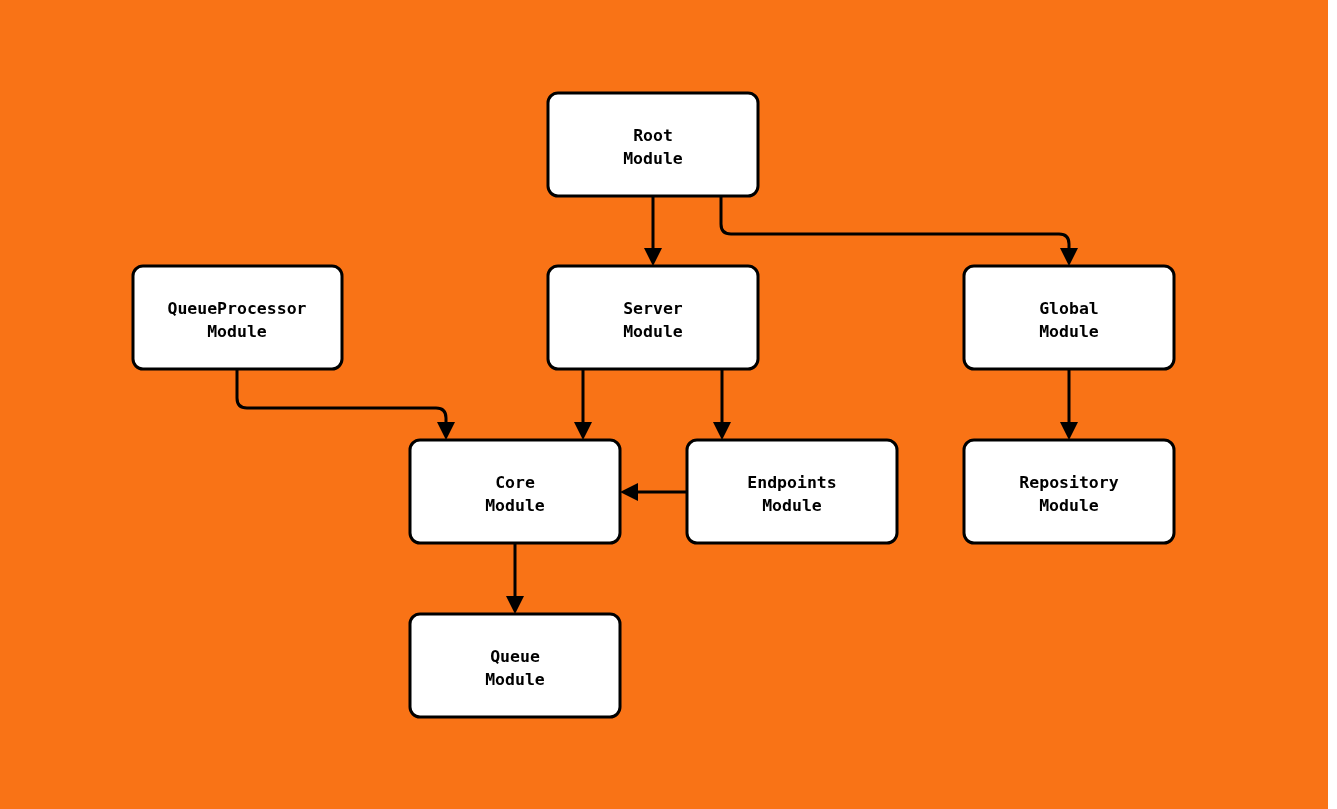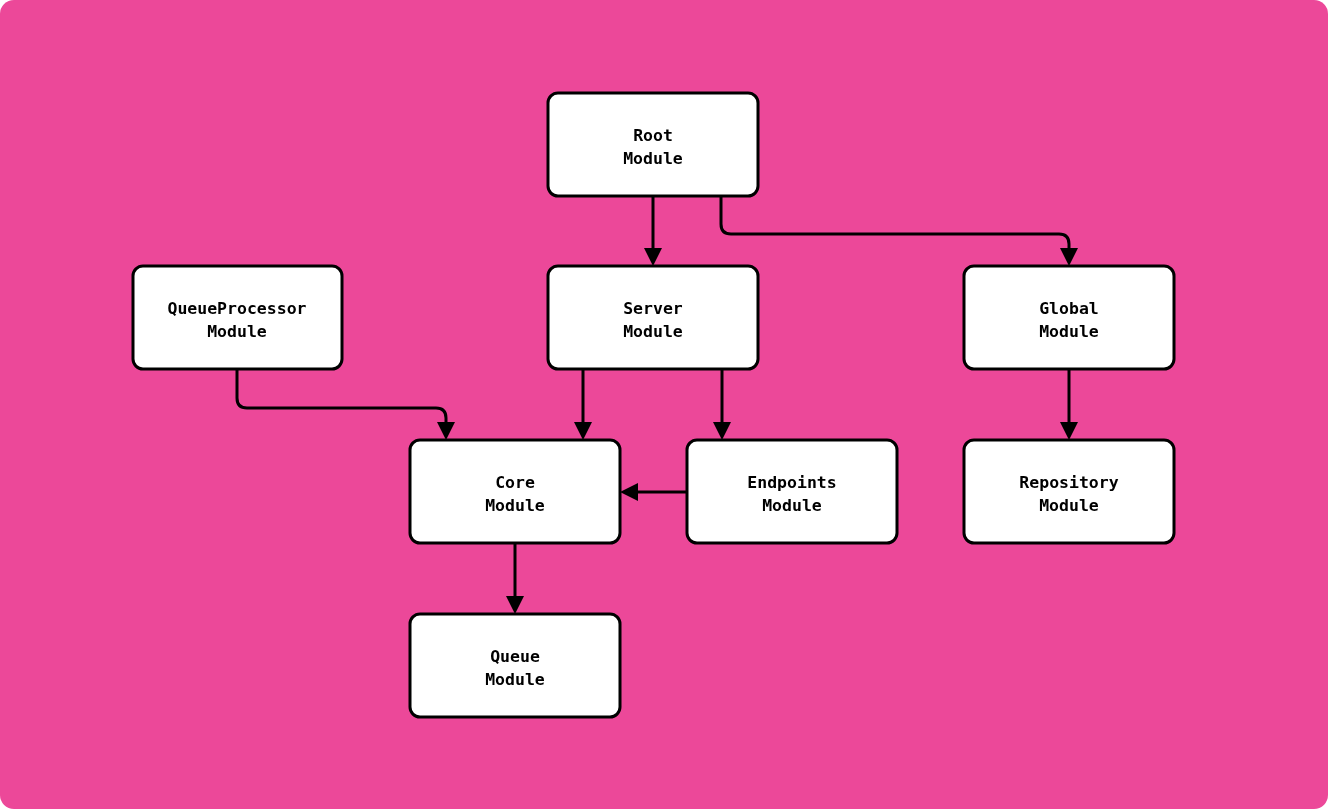--- a/index.html
+++ b/index.html
@@ -4,24 +4,23 @@
 <style>
   html, body {
     margin: 0;
     padding: 0;
     background: #ffffff;
   }
   #diagram-root {
     position: relative;
     width: 1328px;
     height: 809px;
-    background: #ec4899;
+    background: #f97316;
     overflow: hidden;
     font-family: "DejaVu Sans Mono", "Liberation Mono", monospace;
-    border-radius: 14px;
   }
   #diagram-svg {
     position: absolute;
     top: 0;
     left: 0;
     width: 1337px;
     height: 809px;
   }
   .node-rect {
     fill: #ffffff;

